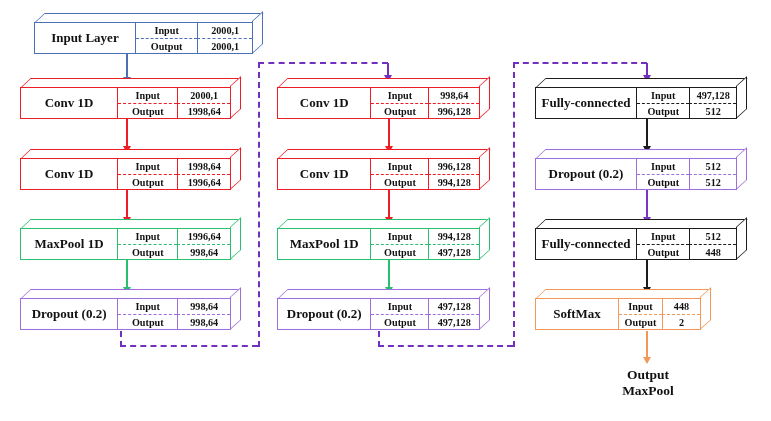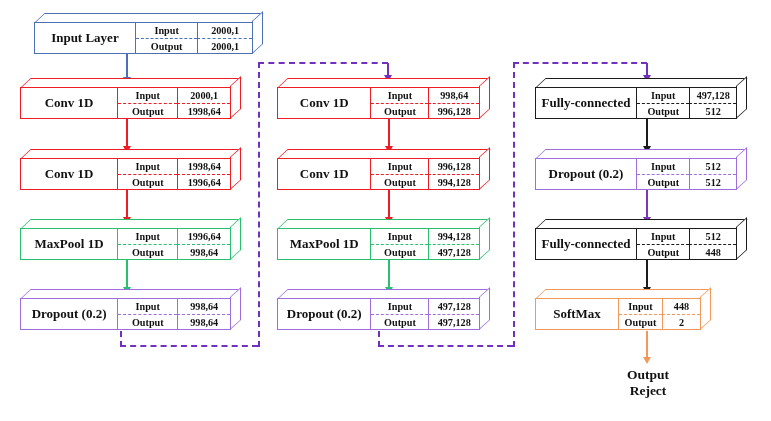--- a/index.html
+++ b/index.html
@@ -242,16 +242,16 @@
   <div class="conn c-intro" style="left: 120px; top: 331px; width: 138px; height: 16px; --c: #7130BD;"></div>
   <div class="conn c-main" style="left: 258px; top: 62px; width: 130px; height: 285px; --c: #7130BD;"></div>
   <div class="arrow" style="left: 387px; top: 63px; height: 12px; --c: #7130BD;"></div>
 
   <div class="conn c-intro" style="left: 378px; top: 331px; width: 135px; height: 16px; --c: #7130BD;"></div>
   <div class="conn c-main" style="left: 513px; top: 62px; width: 134px; height: 285px; --c: #7130BD;"></div>
   <div class="arrow" style="left: 646px; top: 63px; height: 12px; --c: #7130BD;"></div>
 
   <div class="final" style="left:601px;top:367px;width:94px;">
     <div>Output</div>
-    <div>Reject</div>
+    <div>MaxPool</div>
   </div>
 
 </div>
 
 </body></html>

